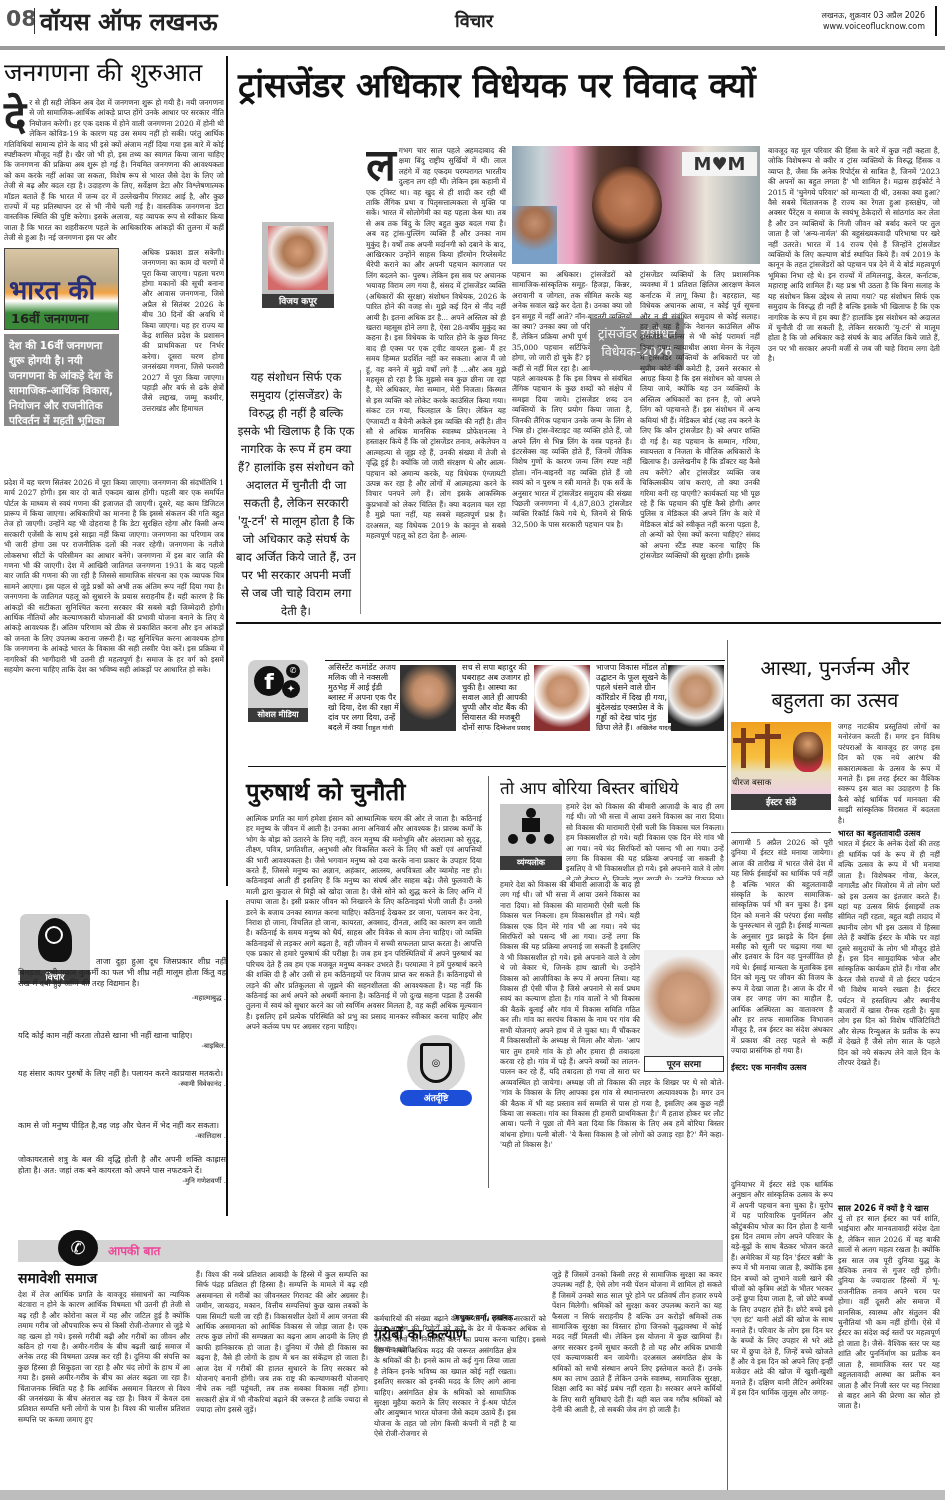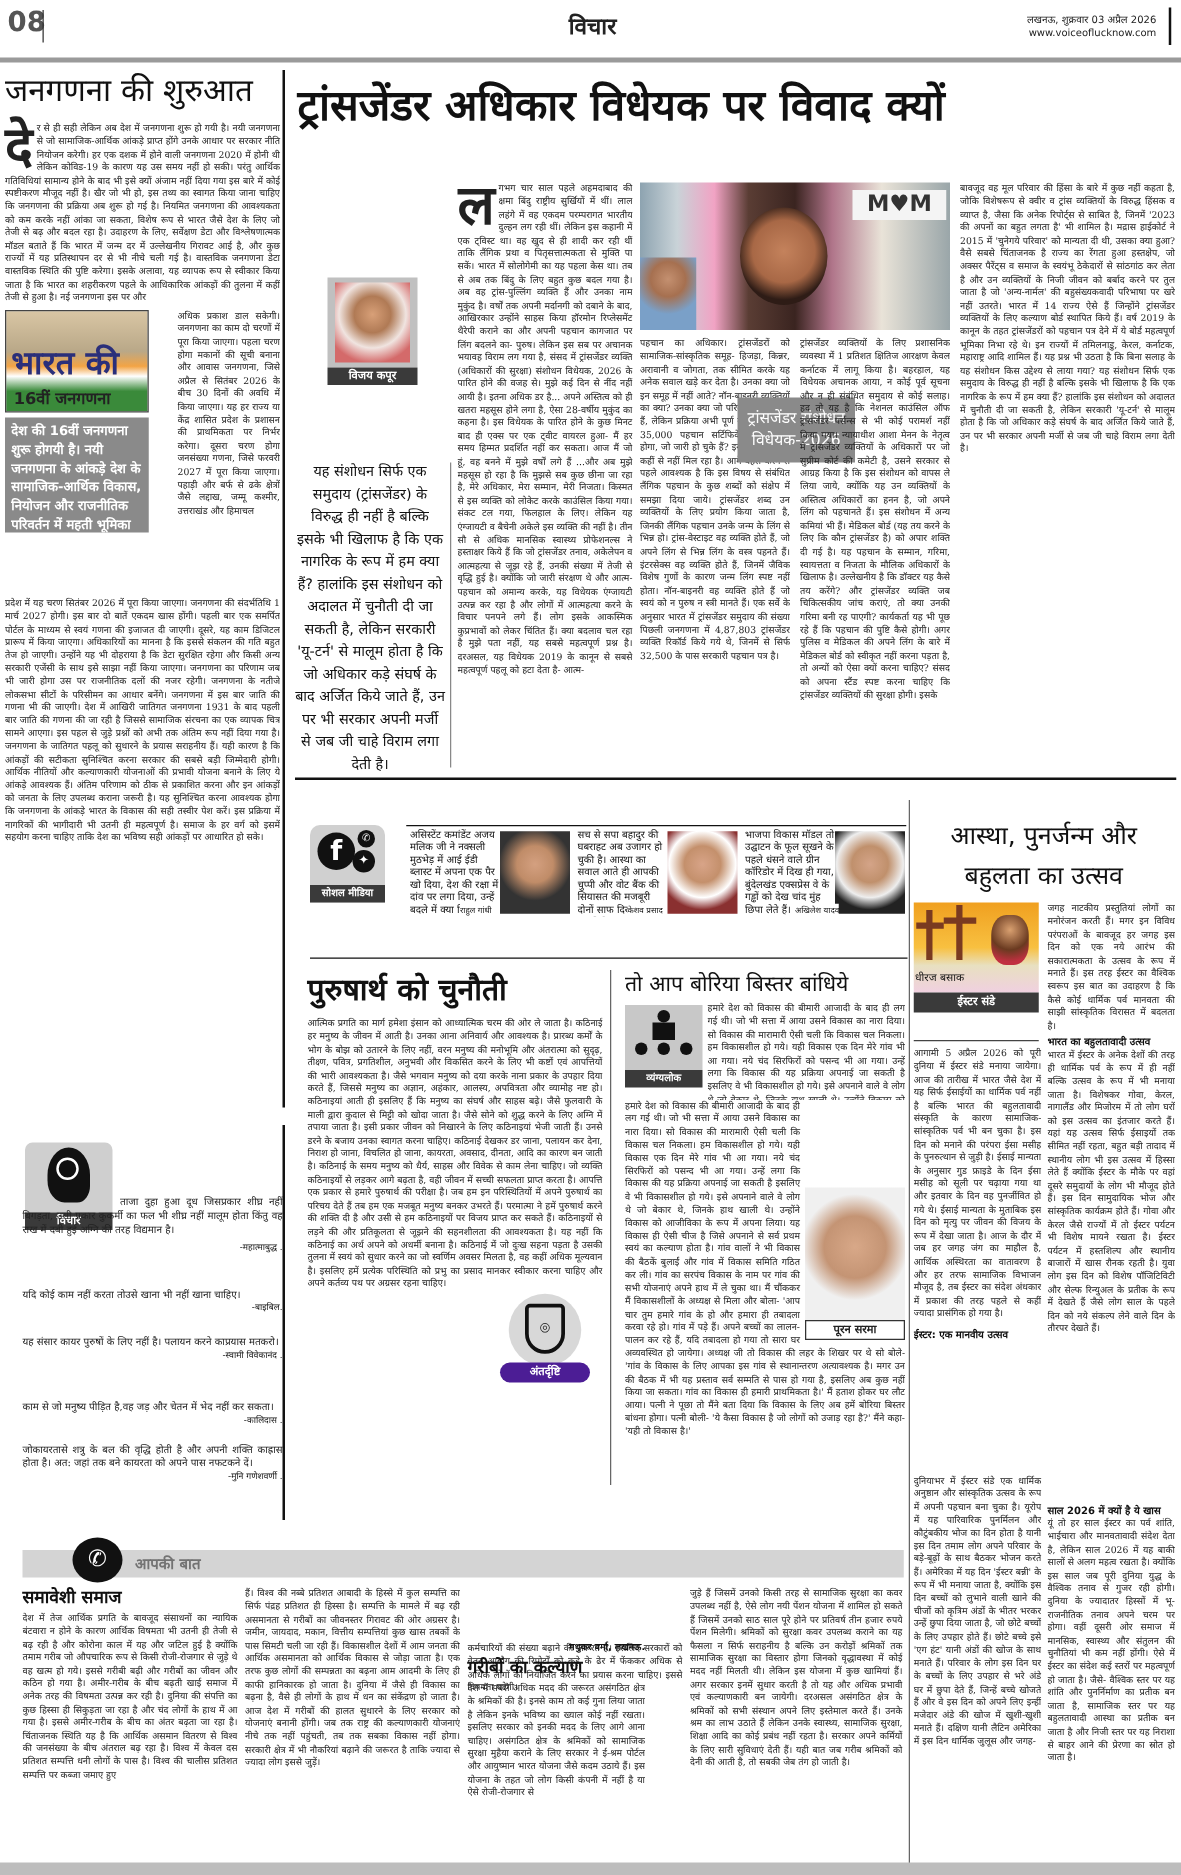--- a/index.html
+++ b/index.html
@@ -14,20 +14,21 @@
 .caption-bar{background:#3a3a3a;color:#fff;text-align:center;font-size:13px;font-weight:bold}
 .photo{overflow:hidden}
 .attrib{text-align:right;font-size:7px}
 </style>
 </head>
 <body>
 
 <div class="abs" style="left:0;top:0;width:945px;height:44px;">
   <div class="abs" style="left:6px;top:6px;font-size:22px;font-weight:bold;color:#555;font-family:'DejaVu Sans',sans-serif;">08</div>
   <div class="abs" style="left:34px;top:8px;width:1px;height:26px;background:#333;"></div>
+  <div class="abs" style="left:40px;top:4px;font-size:24px;font-weight:bold;color:#222;">वॉयस ऑफ लखनऊ</div>
   <div class="abs" style="left:455px;top:8px;font-size:18px;font-weight:bold;color:#222;">विचार</div>
   <div class="abs" style="left:790px;top:9px;font-size:8px;color:#222;width:135px;text-align:right;">लखनऊ, शुक्रवार 03 अप्रैल 2026</div>
   <div class="abs" style="left:790px;top:22px;font-size:8px;color:#222;width:135px;text-align:right;">www.voiceoflucknow.com</div>
   <div class="abs" style="left:935px;top:6px;width:2px;height:30px;background:#111;"></div>
   <div class="abs grey" style="left:0;top:46px;width:945px;height:4px;"></div>
 </div>
 
 <div class="abs" style="left:4px;top:56px;width:220px;height:830px;">
   <div style="font-size:25px;font-weight:normal;color:#111;line-height:34px;margin-bottom:8px;">जनगणना की शुरुआत</div>
   <div class="txt">
@@ -126,21 +127,21 @@
 </div>
 <div class="abs hd" style="left:838px;top:1202px;font-size:8px;">साल 2026 में क्यों है ये खास</div>
 <div class="abs txt" style="left:838px;top:1214px;width:102px;height:266px;overflow:hidden;">यूं तो हर साल ईस्टर का पर्व शांति, भाईचारा और मानवतावादी संदेश देता है, लेकिन साल 2026 में यह बाकी सालों से अलग महत्व रखता है। क्योंकि इस साल जब पूरी दुनिया युद्ध के वैश्विक तनाव से गुजर रही होगी। दुनिया के ज्यादातर हिस्सों में भू-राजनीतिक तनाव अपने चरम पर होगा। वहीं दूसरी ओर समाज में मानसिक, स्वास्थ्य और संतुलन की चुनौतियां भी कम नहीं होंगी। ऐसे में ईस्टर का संदेश कई स्तरों पर महत्वपूर्ण हो जाता है। जैसे- वैश्विक स्तर पर यह शांति और पुनर्निर्माण का प्रतीक बन जाता है, सामाजिक स्तर पर यह बहुलतावादी आस्था का प्रतीक बन जाता है और निजी स्तर पर यह निराशा से बाहर आने की प्रेरणा का स्रोत हो जाता है।</div>
 
 <div class="abs hd" style="left:246px;top:776px;font-size:24px;line-height:32px;">पुरुषार्थ को चुनौती</div>
 <div class="abs txt" style="left:246px;top:814px;width:236px;height:372px;overflow:hidden;column-count:1;">आत्मिक प्रगति का मार्ग हमेशा इंसान को आध्यात्मिक चरम की ओर ले जाता है। कठिनाई हर मनुष्य के जीवन में आती है। उनका आना अनिवार्य और आवश्यक है। प्रारब्ध कर्मों के भोग के बोझ को उतारने के लिए नहीं, वरन मनुष्य की मनोभूमि और अंतरात्मा को सुदृढ़, तीक्ष्ण, पवित्र, प्रगतिशील, अनुभवी और विकसित करने के लिए भी कष्टों एवं आपत्तियों की भारी आवश्यकता है। जैसे भगवान मनुष्य को दया करके नाना प्रकार के उपहार दिया करते हैं, जिससे मनुष्य का अज्ञान, अहंकार, आलस्य, अपवित्रता और व्यामोह नष्ट हो। कठिनाइयां आती ही इसलिए हैं कि मनुष्य का संघर्ष और साहस बढ़े। जैसे फुलवारी के माली द्वारा कुदाल से मिट्टी को खोदा जाता है। जैसे सोने को शुद्ध करने के लिए अग्नि में तपाया जाता है। इसी प्रकार जीवन को निखारने के लिए कठिनाइयां भेजी जाती हैं। उनसे डरने के बजाय उनका स्वागत करना चाहिए। कठिनाई देखकर डर जाना, पलायन कर देना, निराश हो जाना, विचलित हो जाना, कायरता, अवसाद, दीनता, आदि का कारण बन जाती है। कठिनाई के समय मनुष्य को धैर्य, साहस और विवेक से काम लेना चाहिए। जो व्यक्ति कठिनाइयों से लड़कर आगे बढ़ता है, वही जीवन में सच्ची सफलता प्राप्त करता है। आपत्ति एक प्रकार से हमारे पुरुषार्थ की परीक्षा है। जब हम इन परिस्थितियों में अपने पुरुषार्थ का परिचय देते हैं तब हम एक मजबूत मनुष्य बनकर उभरते हैं। परमात्मा ने हमें पुरुषार्थ करने की शक्ति दी है और उसी से हम कठिनाइयों पर विजय प्राप्त कर सकते हैं। कठिनाइयों से लड़ने की और प्रतिकूलता से जूझने की सहनशीलता की आवश्यकता है। यह नहीं कि कठिनाई का अर्थ अपने को अधर्मी बनाना है। कठिनाई में जो दुःख सहना पड़ता है उसकी तुलना में स्वयं को सुधार करने का जो स्वर्णिम अवसर मिलता है, वह कहीं अधिक मूल्यवान है। इसलिए हमें प्रत्येक परिस्थिति को प्रभु का प्रसाद मानकर स्वीकार करना चाहिए और अपने कर्तव्य पथ पर अग्रसर रहना चाहिए।</div>
 <div class="abs" style="left:395px;top:1035px;width:82px;height:72px;">
   <div class="abs" style="left:12px;top:0;width:58px;height:58px;border-radius:50%;background:#d8d8d8;"></div>
   <div class="abs" style="left:25px;top:8px;width:32px;height:40px;border:3px solid #111;border-radius:4px 4px 16px 16px;text-align:center;font-size:10px;line-height:34px;">◎</div>
 </div>
-<div class="abs" style="left:400px;top:1090px;width:72px;height:16px;background:#4c1d95;color:#fff;border-radius:8px;text-align:center;font-size:9px;line-height:16px;font-weight:bold;">अंतर्दृष्टि</div>
+<div class="abs" style="left:400px;top:1090px;width:72px;height:16px;background:#1d4ed8;color:#fff;border-radius:8px;text-align:center;font-size:9px;line-height:16px;font-weight:bold;">अंतर्दृष्टि</div>
 <div class="vline" style="left:488px;top:776px;height:412px;width:1px;background:#666;"></div>
 
 <div class="abs" style="left:500px;top:774px;font-size:17px;line-height:28px;color:#111;">तो आप बोरिया बिस्तर बांधिये</div>
 <div class="abs" style="left:500px;top:804px;width:62px;height:52px;background:#c8c8c8;">
   <div class="abs" style="left:18px;top:4px;width:26px;height:26px;">
     <div class="abs" style="left:8px;top:0;width:10px;height:10px;border-radius:50%;background:#111;"></div>
     <div class="abs" style="left:4px;top:10px;width:18px;height:14px;background:#111;"></div>
   </div>
   <div class="abs" style="left:4px;top:30px;width:54px;height:18px;">
     <div class="abs" style="left:4px;top:0;width:10px;height:10px;border-radius:50%;background:#111;"></div>
@@ -182,21 +183,21 @@
   <div class="attrib">-कालिदास .</div>
 </div>
 <div class="abs" style="left:18px;top:1154px;width:208px;">
   <div class="txt" style="font-size:8px;line-height:11px;">जोकायरतासे शत्रु के बल की वृद्धि होती है और अपनी शक्ति काह्रास होता है। अत: जहां तक बने कायरता को अपने पास नफटकने दें।</div>
   <div class="attrib">-मुनि गणेशवर्णी .</div>
 </div>
 <div class="vline" style="left:226px;top:900px;height:316px;"></div>
 
 <div class="abs" style="left:18px;top:1240px;width:705px;height:22px;background:#d4d4d4;"></div>
 <div class="abs" style="left:58px;top:1230px;width:40px;height:36px;border-radius:50%;background:#111;color:#fff;text-align:center;line-height:36px;font-size:18px;">✆</div>
-<div class="abs" style="left:108px;top:1242px;font-size:12px;font-weight:bold;color:#737373;line-height:18px;">आपकी बात</div>
+<div class="abs" style="left:108px;top:1242px;font-size:12px;font-weight:bold;color:#ec4899;line-height:18px;">आपकी बात</div>
 
 <div class="abs hd" style="left:18px;top:1268px;font-size:14px;line-height:20px;">समावेशी समाज</div>
 <div class="abs txt" style="left:18px;top:1290px;width:172px;height:196px;overflow:hidden;">देश में तेज आर्थिक प्रगति के बावजूद संसाधनों का न्यायिक बंटवारा न होने के कारण आर्थिक विषमता भी उतनी ही तेजी से बढ़ रही है और कोरोना काल में यह और जटिल हुई है क्योंकि तमाम गरीब जो औपचारिक रूप से किसी रोजी-रोजगार से जुड़े थे वह खत्म हो गये। इससे गरीबी बढ़ी और गरीबों का जीवन और कठिन हो गया है। अमीर-गरीब के बीच बढ़ती खाई समाज में अनेक तरह की विषमता उत्पन्न कर रही है। दुनिया की संपत्ति का कुछ हिस्सा ही सिकुड़ता जा रहा है और चंद लोगों के हाथ में आ गया है। इससे अमीर-गरीब के बीच का अंतर बढ़ता जा रहा है। चिंताजनक स्थिति यह है कि आर्थिक असमान वितरण से विश्व की जनसंख्या के बीच अंतराल बढ़ रहा है। विश्व में केवल दस प्रतिशत सम्पत्ति धनी लोगों के पास है। विश्व की चालीस प्रतिशत सम्पत्ति पर कब्जा जमाए हुए</div>
 <div class="abs txt" style="left:196px;top:1270px;width:172px;height:216px;overflow:hidden;">हैं। विश्व की नब्बे प्रतिशत आबादी के हिस्से में कुल सम्पत्ति का सिर्फ पंद्रह प्रतिशत ही हिस्सा है। सम्पत्ति के मामले में बढ़ रही असमानता से गरीबों का जीवनस्तर गिरावट की ओर अग्रसर है। जमीन, जायदाद, मकान, वित्तीय सम्पत्तियां कुछ खास तबकों के पास सिमटी चली जा रही हैं। विकासशील देशों में आम जनता की आर्थिक असमानता को आर्थिक विकास से जोड़ा जाता है। एक तरफ कुछ लोगों की सम्पन्नता का बढ़ना आम आदमी के लिए ही काफी हानिकारक हो जाता है। दुनिया में जैसे ही विकास का बढ़ना है, वैसे ही लोगों के हाथ में धन का संकेंद्रण हो जाता है। आज देश में गरीबों की हालत सुधारने के लिए सरकार को योजनाएं बनानी होंगी। जब तक राष्ट्र की कल्याणकारी योजनाएं नीचे तक नहीं पहुंचती, तब तक सबका विकास नहीं होगा। सरकारी क्षेत्र में भी नौकरियां बढ़ाने की जरूरत है ताकि ज्यादा से ज्यादा लोग इससे जुड़ें।</div>
 <div class="abs txt" style="left:374px;top:1314px;width:172px;height:42px;overflow:hidden;">कर्मचारियों की संख्या बढ़ाने की जरूरत है। इसलिए सरकारों को वेतन आयोग की रिपोर्टों को कूड़े के ढेर में फेंककर अधिक से अधिक लोगों को नियोजित करने का प्रयास करना चाहिए। इससे विषमता घटेगी।</div>
 <div class="abs" style="left:374px;top:1312px;width:142px;text-align:right;font-size:7.5px;font-weight:bold;">मधुकर वर्मा, लखनऊ.</div>
 
 <div class="abs hd" style="left:374px;top:1324px;font-size:14px;line-height:20px;">गरीबों का कल्याण</div>
 <div class="abs txt" style="left:374px;top:1346px;width:142px;height:140px;overflow:hidden;">देश में सबसे अधिक मदद की जरूरत असंगठित क्षेत्र के श्रमिकों की है। इनसे काम तो कई गुना लिया जाता है लेकिन इनके भविष्य का ख्याल कोई नहीं रखता। इसलिए सरकार को इनकी मदद के लिए आगे आना चाहिए। असंगठित क्षेत्र के श्रमिकों को सामाजिक सुरक्षा मुहैया कराने के लिए सरकार ने ई-श्रम पोर्टल और आयुष्मान भारत योजना जैसे कदम उठाये हैं। इस योजना के तहत जो लोग किसी कंपनी में नहीं है या ऐसे रोजी-रोजगार से</div>
 <div class="abs txt" style="left:552px;top:1270px;width:170px;height:196px;overflow:hidden;">जुड़े हैं जिसमें उनको किसी तरह से सामाजिक सुरक्षा का कवर उपलब्ध नहीं है, ऐसे लोग नयी पेंशन योजना में शामिल हो सकते हैं जिसमें उनको साठ साल पूरे होने पर प्रतिवर्ष तीन हजार रुपये पेंशन मिलेगी। श्रमिकों को सुरक्षा कवर उपलब्ध कराने का यह फैसला न सिर्फ सराहनीय है बल्कि उन करोड़ों श्रमिकों तक सामाजिक सुरक्षा का विस्तार होगा जिनको वृद्धावस्था में कोई मदद नहीं मिलती थी। लेकिन इस योजना में कुछ खामियां हैं। अगर सरकार इनमें सुधार करती है तो यह और अधिक प्रभावी एवं कल्याणकारी बन जायेगी। दरअसल असंगठित क्षेत्र के श्रमिकों को सभी संस्थान अपने लिए इस्तेमाल करते हैं। उनके श्रम का लाभ उठाते हैं लेकिन उनके स्वास्थ्य, सामाजिक सुरक्षा, शिक्षा आदि का कोई प्रबंध नहीं रहता है। सरकार अपने कर्मियों के लिए सारी सुविधाएं देती हैं। यही बात जब गरीब श्रमिकों को देनी की आती है, तो सबकी जेब तंग हो जाती है।</div>

